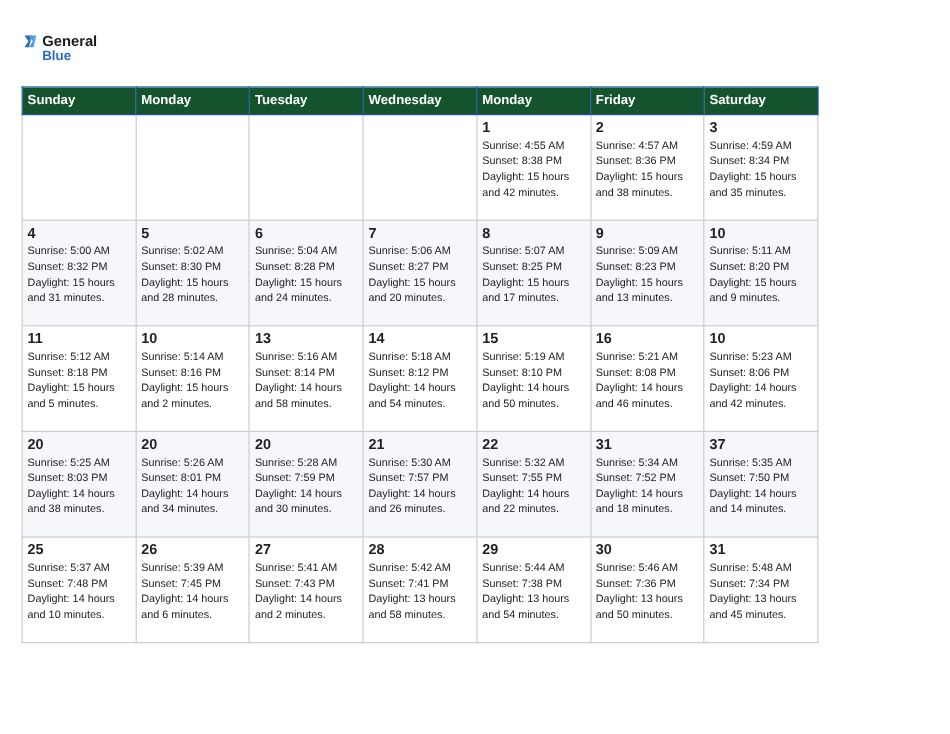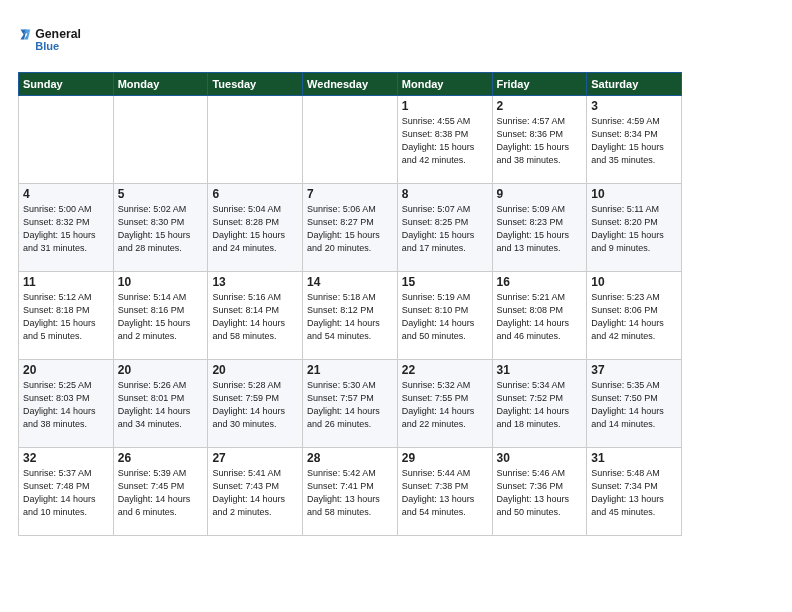--- a/index.html
+++ b/index.html
@@ -219,21 +219,21 @@
             <span class="day-num">31</span>
             <div class="day-info">Sunrise: 5:34 AM<br>Sunset: 7:52 PM<br>Daylight: 14 hours<br>and 18 minutes.</div>
           </td>
           <td>
             <span class="day-num">37</span>
             <div class="day-info">Sunrise: 5:35 AM<br>Sunset: 7:50 PM<br>Daylight: 14 hours<br>and 14 minutes.</div>
           </td>
         </tr>
         <tr>
           <td>
-            <span class="day-num">32</span>
+            <span class="day-num">25</span>
             <div class="day-info">Sunrise: 5:37 AM<br>Sunset: 7:48 PM<br>Daylight: 14 hours<br>and 10 minutes.</div>
           </td>
           <td>
             <span class="day-num">26</span>
             <div class="day-info">Sunrise: 5:39 AM<br>Sunset: 7:45 PM<br>Daylight: 14 hours<br>and 6 minutes.</div>
           </td>
           <td>
             <span class="day-num">27</span>
             <div class="day-info">Sunrise: 5:41 AM<br>Sunset: 7:43 PM<br>Daylight: 14 hours<br>and 2 minutes.</div>
           </td>

